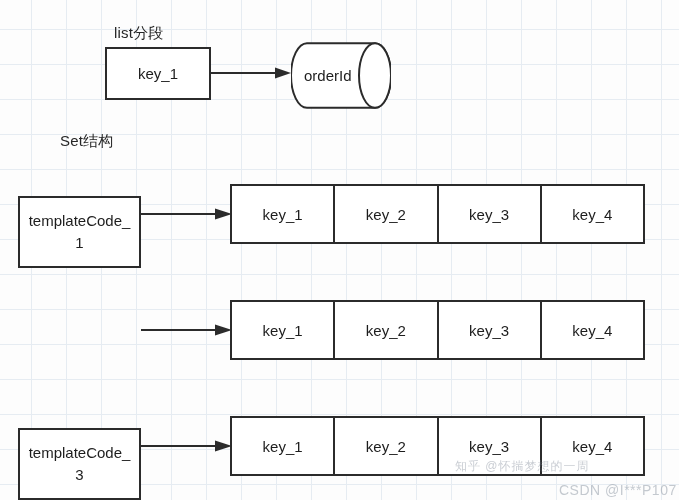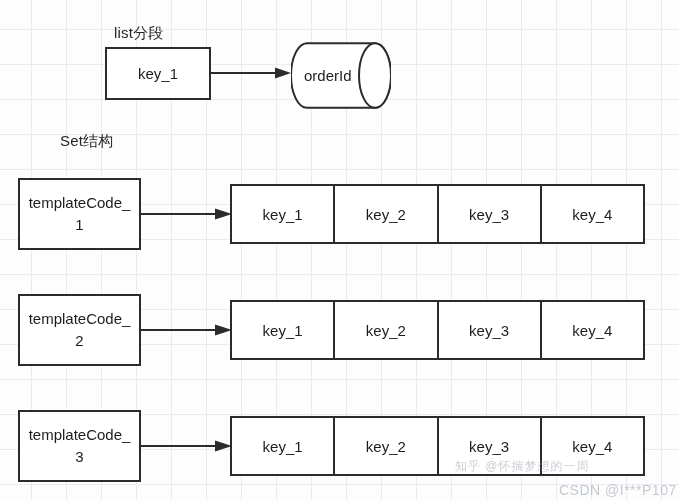--- a/index.html
+++ b/index.html
@@ -41,20 +41,21 @@
     text-align: center;
     font-size: 15px;
     color: #1d1d1d;
     line-height: 1.45;
   }
 
   .box-multiline {
     font-size: 15px;
     padding: 4px 8px;
     word-break: break-all;
+    margin-top: 18px;
   }
 
   
   .keytable {
     position: absolute;
     box-sizing: border-box;
     border: 2px solid #2b2b2b;
     background: #ffffff;
     display: flex;
     height: 60px;
@@ -145,21 +146,20 @@
     </svg>
   </div>
 
   <div class="keytable" style="left:230px; top:184px; width:415px;">
     <div class="keycell">key_1</div>
     <div class="keycell">key_2</div>
     <div class="keycell">key_3</div>
     <div class="keycell">key_4</div>
   </div>
 
-  <div class="box box-multiline" style="left:18px; top:294px; width:123px; height:72px;">templateCode_2</div>
 
   <div class="arrow" style="left:141px; top:324px; width:93px;">
     <svg width="93" height="12" viewBox="0 0 93 12">
       <line x1="0" y1="6" x2="76" y2="6" stroke="#2b2b2b" stroke-width="2"></line>
       <polygon points="74,0.5 91,6 74,11.5" fill="#2b2b2b"></polygon>
     </svg>
   </div>
 
   <div class="keytable" style="left:230px; top:300px; width:415px;">
     <div class="keycell">key_1</div>

